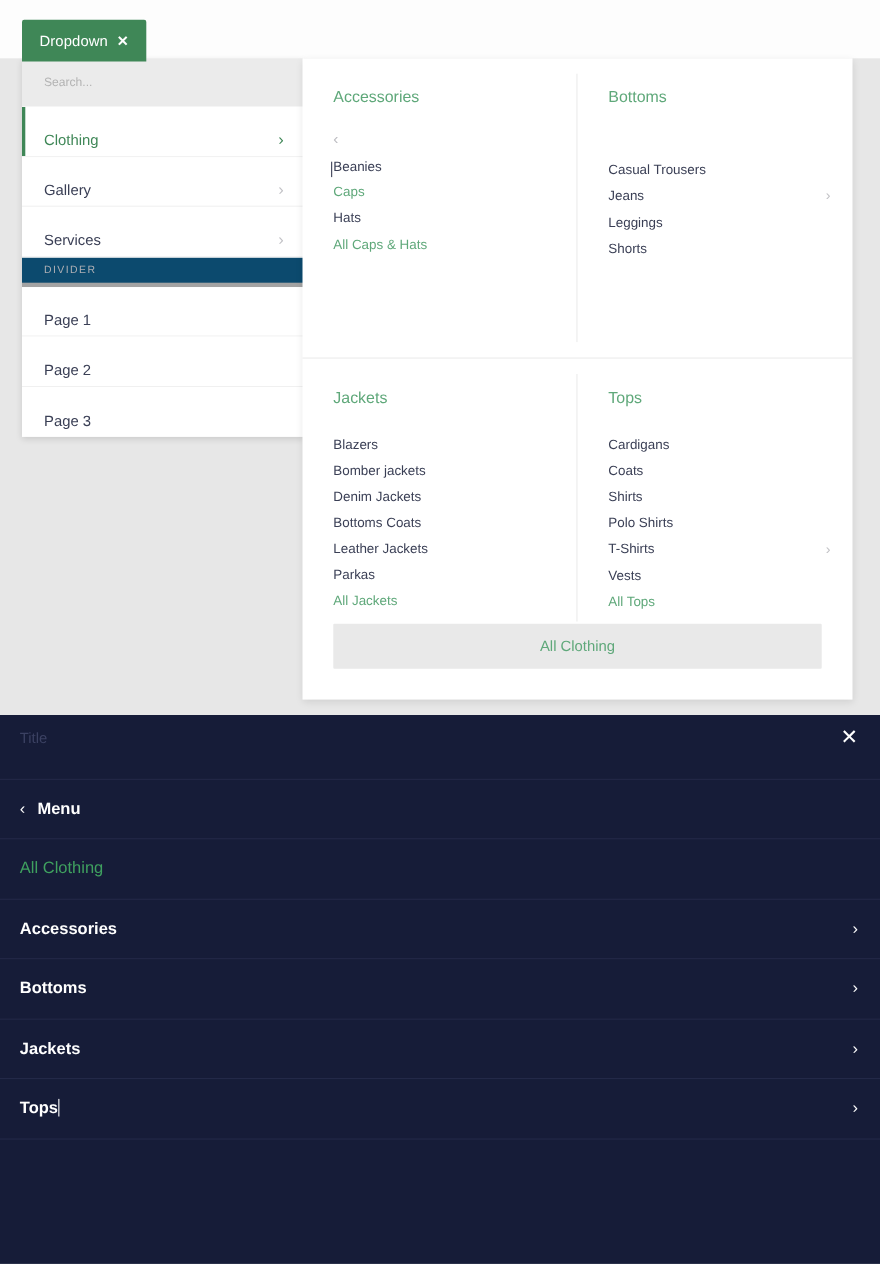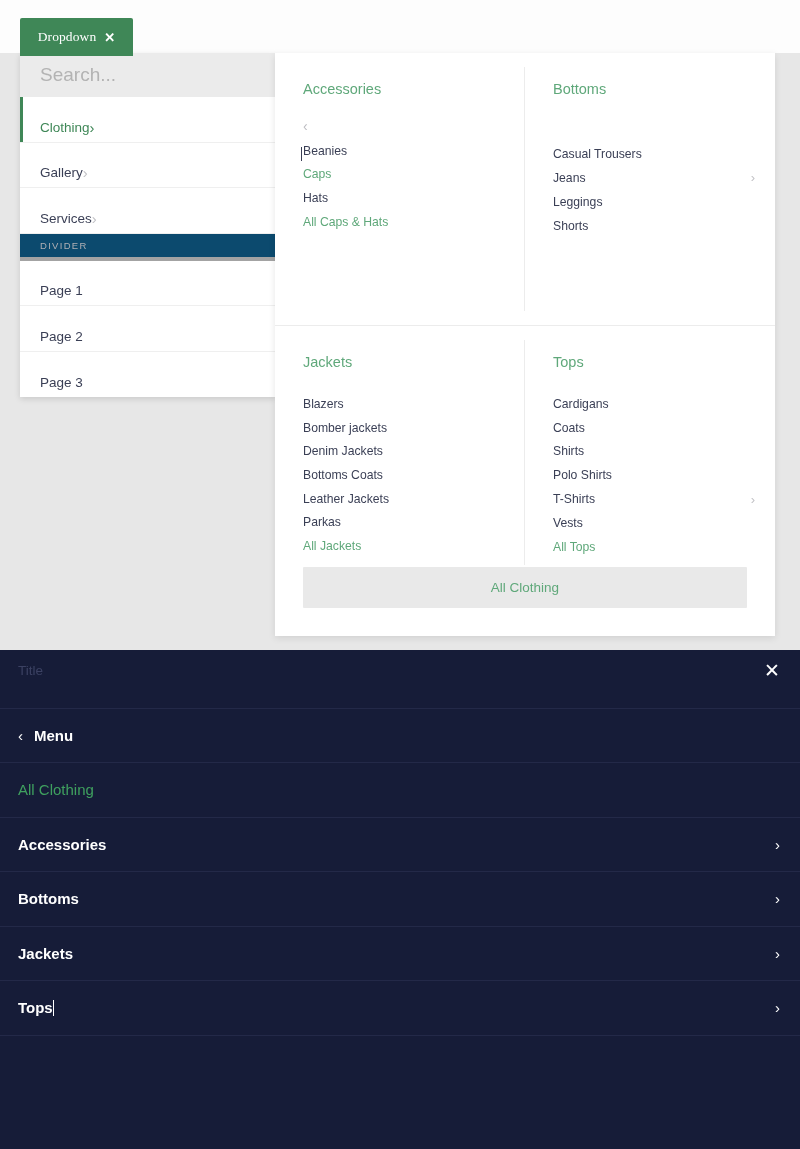--- a/index.html
+++ b/index.html
@@ -40,21 +40,21 @@
   
   #dropdown-btn {
     position: absolute;
     left: 20px; top: 18px;
     width: 113px; height: 38px;
     background: #3f8757;
     border: none;
     border-radius: 2px 2px 0 0;
     color: #ffffff;
     font-size: 13.5px;
-    font-family: Liberation Serif, serif;
+    font-family: Liberation Sans, sans-serif;
     display: flex;
     align-items: center;
     justify-content: center;
     gap: 8px;
     cursor: pointer;
     letter-spacing: .1px;
     z-index: 6;
   }
   #dropdown-btn .x-glyph {
     font-size: 13px;
@@ -77,31 +77,32 @@
     display: flex;
     align-items: center;
     padding: 0 0 0 20px;
     box-sizing: border-box;
   }
   #search-input {
     border: none;
     outline: none;
     background: transparent;
     font-family: "Liberation Sans", sans-serif;
-    font-size: 19px;
+    font-size: 11px;
     color: #15803d;
     width: 200px;
     padding: 0;
   }
   #search-input::placeholder { color: #b3b3b3; }
 
   .menu-row {
     height: 45.5px;
     display: flex;
     align-items: center;
+    justify-content: space-between;
     padding: 16px 18px 0 20px;
     box-sizing: border-box;
     border-bottom: 1px solid #efefef;
     font-size: 13.5px;
     color: #3a3f55;
     cursor: pointer;
     position: relative;
     background: #ffffff;
   }
   .menu-row:last-child { border-bottom: none; }

